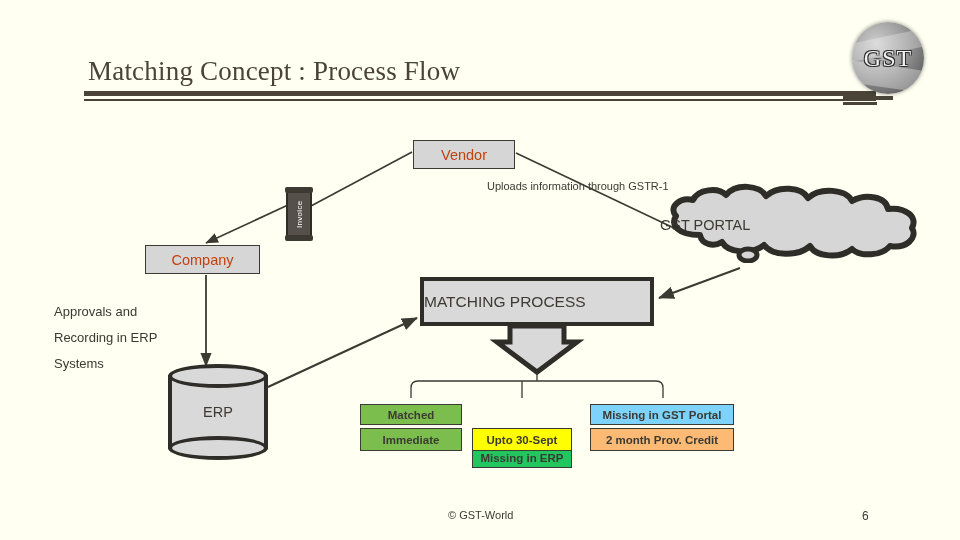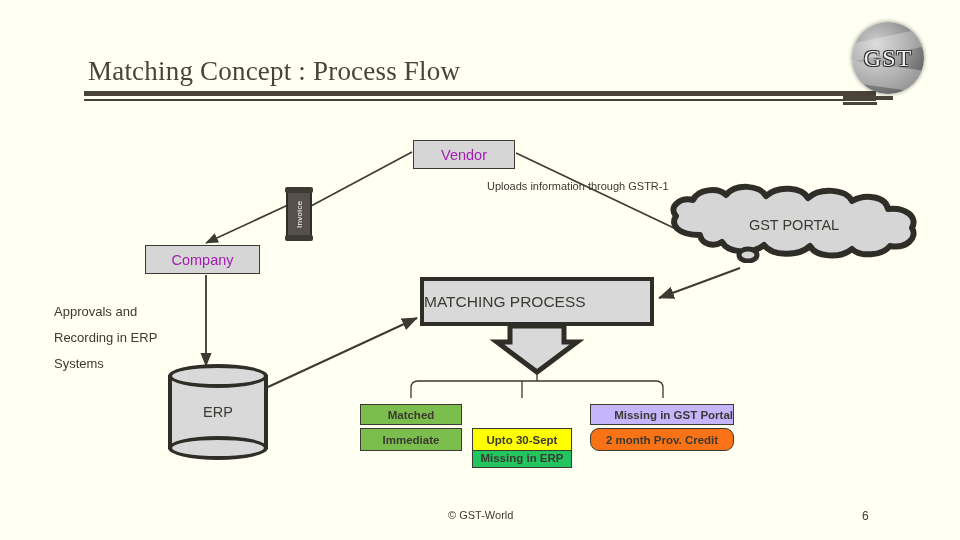--- a/index.html
+++ b/index.html
@@ -112,21 +112,21 @@
     width: 34px;
     height: 3px;
     background: #494437;
   }
 
   
   .node-box {
     position: absolute;
     background: #d6d6d6;
     border: 1px solid #3b3a33;
-    color: #a21caf;
+    color: #c2410c;
     display: flex;
     align-items: center;
     justify-content: center;
     font-size: 14.5px;
     box-sizing: border-box;
   }
   .vendor-box {
     left: 413px;
     top: 140px;
     width: 102px;
@@ -197,21 +197,21 @@
     left: 660px;
     top: 183px;
     width: 268px;
     height: 80px;
   }
   .cloud-text {
     position: absolute;
     left: 0;
     top: 34px;
     width: 268px;
-    text-align: center;
+    text-align: left;
     font-size: 14.5px;
     color: #3b3a33;
     z-index: 3;
   }
 
   
   .erp {
     position: absolute;
     left: 168px;
     top: 364px;
@@ -419,23 +419,23 @@
     <span>Immediate</span>
   </div>
 
   <div class="outcome col2 row1" style="background: #22c55e; margin-top: 43px;">
     <span>Missing in ERP</span>
   </div>
   <div class="outcome col2 row2" style="background: rgb(255, 255, 0);">
     <span>Upto 30-Sept</span>
   </div>
 
-  <div class="outcome col3 row1" style="background: #c4b5fd; justify-content: flex-end;">
+  <div class="outcome col3 row1" style="background: #7dd3fc;">
     <span>Missing in GST Portal</span>
   </div>
-  <div class="outcome col3 row2" style="background: #f97316; border-radius: 9px;">
+  <div class="outcome col3 row2" style="background: #fdba74;">
     <span>2 month Prov. Credit</span>
   </div>
 
   <div class="footer-copy">© GST-World</div>
   <div class="footer-page">6</div>
 
 </div>
 
 </body></html>

